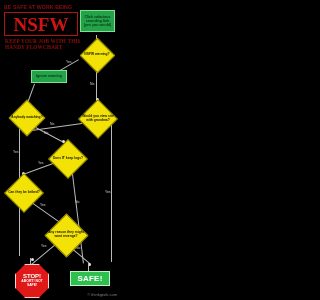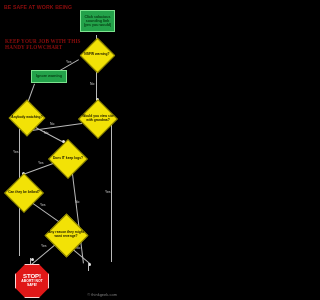--- a/index.html
+++ b/index.html
@@ -72,20 +72,23 @@
     right:4px;bottom:3px;color:#7d7d7d;font-size:4px;white-space:nowrap;
   }
 </style>
 </head>
 <body>
 
 <div id="root">
 
   <div class="abs hdr-top">BE SAFE AT WORK BEING</div>
 
+  <div class="abs nsfw-box">
+    <span>NSFW</span>
+  </div>
 
   <div class="abs hdr-sub">KEEP YOUR JOB WITH THIS HANDY FLOWCHART</div>
 
   <div class="abs line" style="left:97px;top:35px;width:9px;transform:rotate(90deg);"></div>
   <div class="abs dot" style="left:95.5px;top:42px;"></div>
 
   <div class="abs line" style="left:79px;top:60px;width:28px;transform:rotate(150deg);"></div>
   <div class="abs edge-lbl" style="left:66px;top:60px;">Yes</div>
 
   <div class="abs line" style="left:97px;top:68px;width:32px;transform:rotate(90deg);"></div>
@@ -182,16 +185,19 @@
 
   <div class="abs" style="left:15px;top:264px;">
     <div class="stop">
       <div class="stop-in">
         <span class="b">STOP!</span>
         <span class="s">ABORT! NOT SAFE!</span>
       </div>
     </div>
   </div>
 
+  <div class="abs safe" style="left:70px;top:271px;width:40px;height:15px;">
+    <span>SAFE!</span>
+  </div>
 
   <div class="abs credit">© thinkgeek.com</div>
 
 </div>
 
 </body></html>

